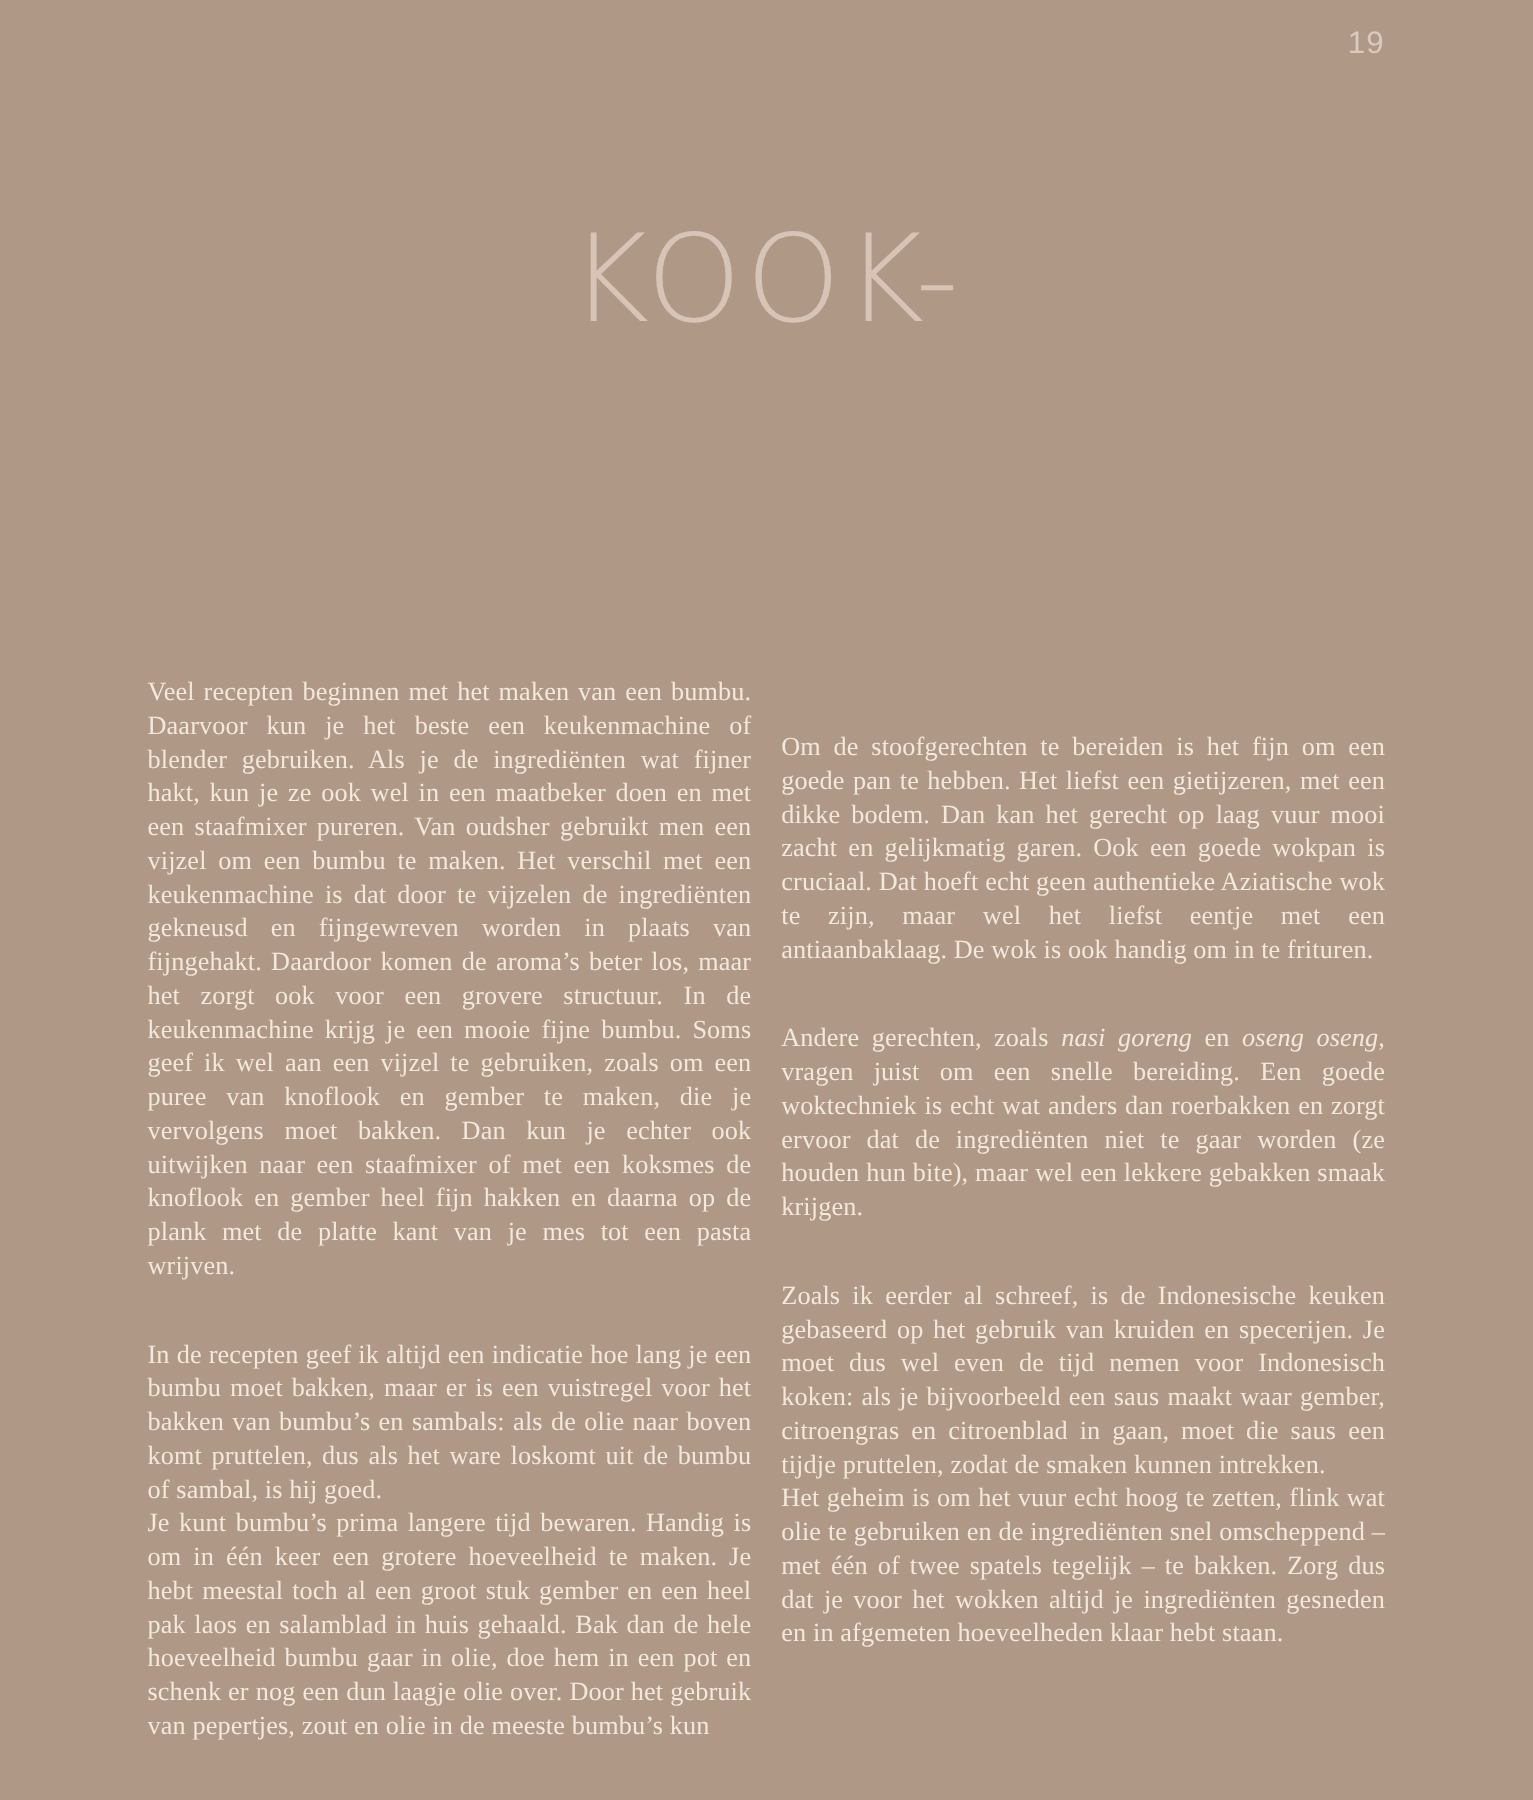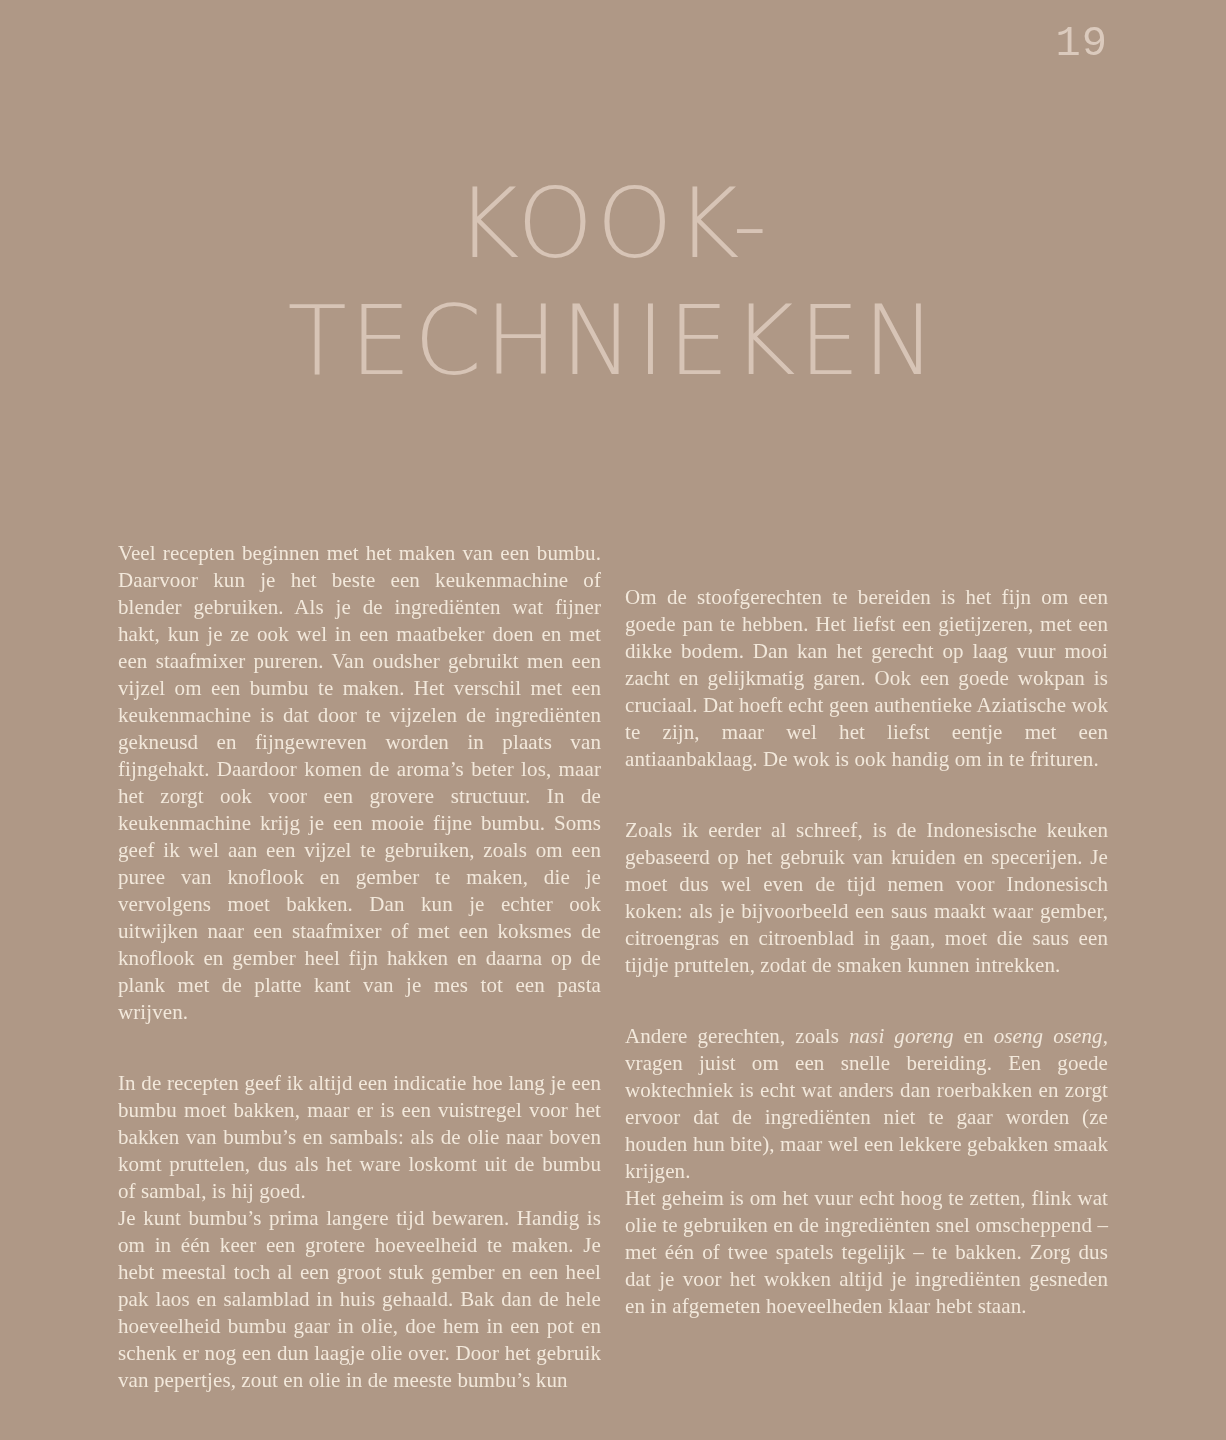--- a/index.html
+++ b/index.html
@@ -12,23 +12,23 @@
     position: relative;
     overflow: hidden;
     background: var(--bg, #af9886);
     font-family: "Liberation Serif", serif;
     -webkit-font-smoothing: antialiased;
   }
   .page-number {
     position: absolute;
     top: 20px;
     right: 118px;
-    font-family: Liberation Mono, monospace;
+    font-family: Liberation Sans, sans-serif;
     font-weight: 200;
-    font-size: 42px;
+    font-size: 25px;
     letter-spacing: 1px;
     color: var(--pagenum, #dbcabd);
   }
   .page-title {
     position: absolute;
     top: 100px;
     left: 0;
     right: 0;
     text-align: center;
     font-family: "DejaVu Sans", "Liberation Sans", sans-serif;
@@ -68,28 +68,27 @@
     font-style: italic;
   }
 </style>
 </head>
 <body>
 
 <div class="page-number">19</div>
 
 <h1 class="page-title">
   <span class="line">KOOK-</span>
-  <span class="line">TECHNIEKEN</span>
 </h1>
 
 <div class="text-columns">
   <div class="col" id="col-left">
       <p class="para"><span>Veel recepten beginnen met het maken van een bumbu. Daarvoor kun je het beste een keukenmachine of blender gebruiken. Als je de ingrediënten wat fijner hakt, kun je ze ook wel in een maatbeker doen en met een staafmixer pureren. Van oudsher gebruikt men een vijzel om een bumbu te maken. Het verschil met een keukenmachine is dat door te vijzelen de ingrediënten gekneusd en fijngewreven worden in plaats van fijngehakt. Daardoor komen de aroma’s beter los, maar het zorgt ook voor een grovere structuur. In de keukenmachine krijg je een mooie fijne bumbu. Soms geef ik wel aan een vijzel te gebruiken, zoals om een puree van knoflook en gember te maken, die je vervolgens moet bakken. Dan kun je echter ook uitwijken naar een staafmixer of met een koksmes de knoflook en gember heel fijn hakken en daarna op de plank met de platte kant van je mes tot een pasta wrijven.</span></p>
       <p class="para gap"><span>In de recepten geef ik altijd een indicatie hoe lang je een bumbu moet bakken, maar er is een vuistregel voor het bakken van bumbu’s en sambals: als de olie naar boven komt pruttelen, dus als het ware loskomt uit de bumbu of sambal, is hij goed.</span></p>
       <p class="para"><span>Je kunt bumbu’s prima langere tijd bewaren. Handig is om in één keer een grotere hoeveelheid te maken. Je hebt meestal toch al een groot stuk gember en een heel pak laos en salamblad in huis gehaald. Bak dan de hele hoeveelheid bumbu gaar in olie, doe hem in een pot en schenk er nog een dun laagje olie over. Door het gebruik van pepertjes, zout en olie in de meeste bumbu’s kun</span></p>
     </div>
   <div class="col" id="col-right">
       <p class="para gap"><span>Om de stoofgerechten te bereiden is het fijn om een goede pan te hebben. Het liefst een gietijzeren, met een dikke bodem. Dan kan het gerecht op laag vuur mooi zacht en gelijkmatig garen. Ook een goede wokpan is cruciaal. Dat hoeft echt geen authentieke Aziatische wok te zijn, maar wel het liefst eentje met een antiaanbaklaag. De wok is ook handig om in te frituren.</span></p>
+      <p class="para gap"><span>Andere gerechten, zoals </span><em>nasi goreng</em><span> en </span><em>oseng oseng</em><span>, vragen juist om een snelle bereiding. Een goede woktechniek is echt wat anders dan roerbakken en zorgt ervoor dat de ingrediënten niet te gaar worden (ze houden hun bite), maar wel een lekkere gebakken smaak krijgen.</span></p>
       <p class="para gap"><span>Zoals ik eerder al schreef, is de Indonesische keuken gebaseerd op het gebruik van kruiden en specerijen. Je moet dus wel even de tijd nemen voor Indonesisch koken: als je bijvoorbeeld een saus maakt waar gember, citroengras en citroenblad in gaan, moet die saus een tijdje pruttelen, zodat de smaken kunnen intrekken.</span></p>
-      <p class="para gap"><span>Andere gerechten, zoals </span><em>nasi goreng</em><span> en </span><em>oseng oseng</em><span>, vragen juist om een snelle bereiding. Een goede woktechniek is echt wat anders dan roerbakken en zorgt ervoor dat de ingrediënten niet te gaar worden (ze houden hun bite), maar wel een lekkere gebakken smaak krijgen.</span></p>
       <p class="para"><span>Het geheim is om het vuur echt hoog te zetten, flink wat olie te gebruiken en de ingrediënten snel omscheppend – met één of twee spatels tegelijk – te bakken. Zorg dus dat je voor het wokken altijd je ingrediënten gesneden en in afgemeten hoeveelheden klaar hebt staan.</span></p>
     </div>
 </div>
 
 </body></html>

